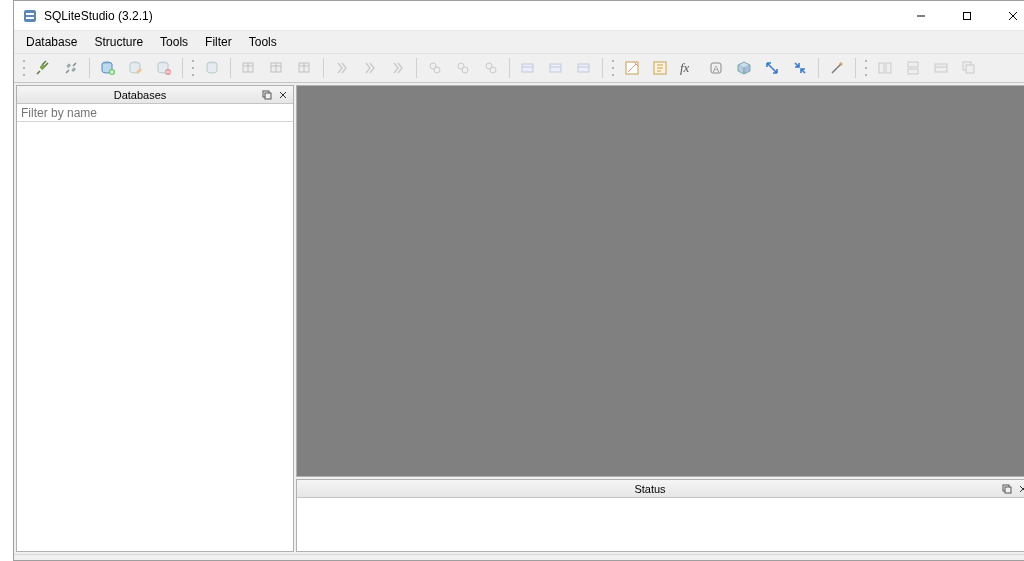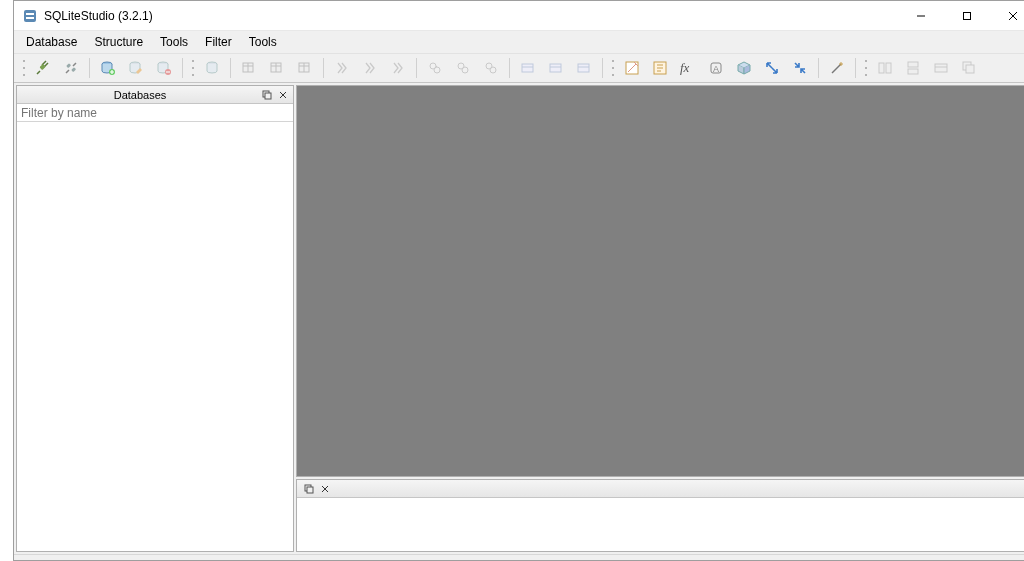--- a/index.html
+++ b/index.html
@@ -403,20 +403,21 @@
         </div>
       </div>
       <input class="filter-input" type="text" placeholder="Filter by name" style="">
       <div class="db-tree"></div>
     </div>
 
     <div class="rightcol">
       <div class="mdi-area"></div>
       <div class="panel-status">
         <div class="panel-header">
+          <span class="ptitle">Status</span>
           <div class="pbtn">
             <span>
                 <svg width="10" height="10" viewBox="0 0 10 10">
                   <rect x="1" y="1" width="6" height="6" fill="none" stroke="#555"></rect>
                   <rect x="3" y="3" width="6" height="6" fill="#f0f0f0" stroke="#555"></rect>
                 </svg>
               </span>
           </div>
           <div class="pbtn">
             <span>

